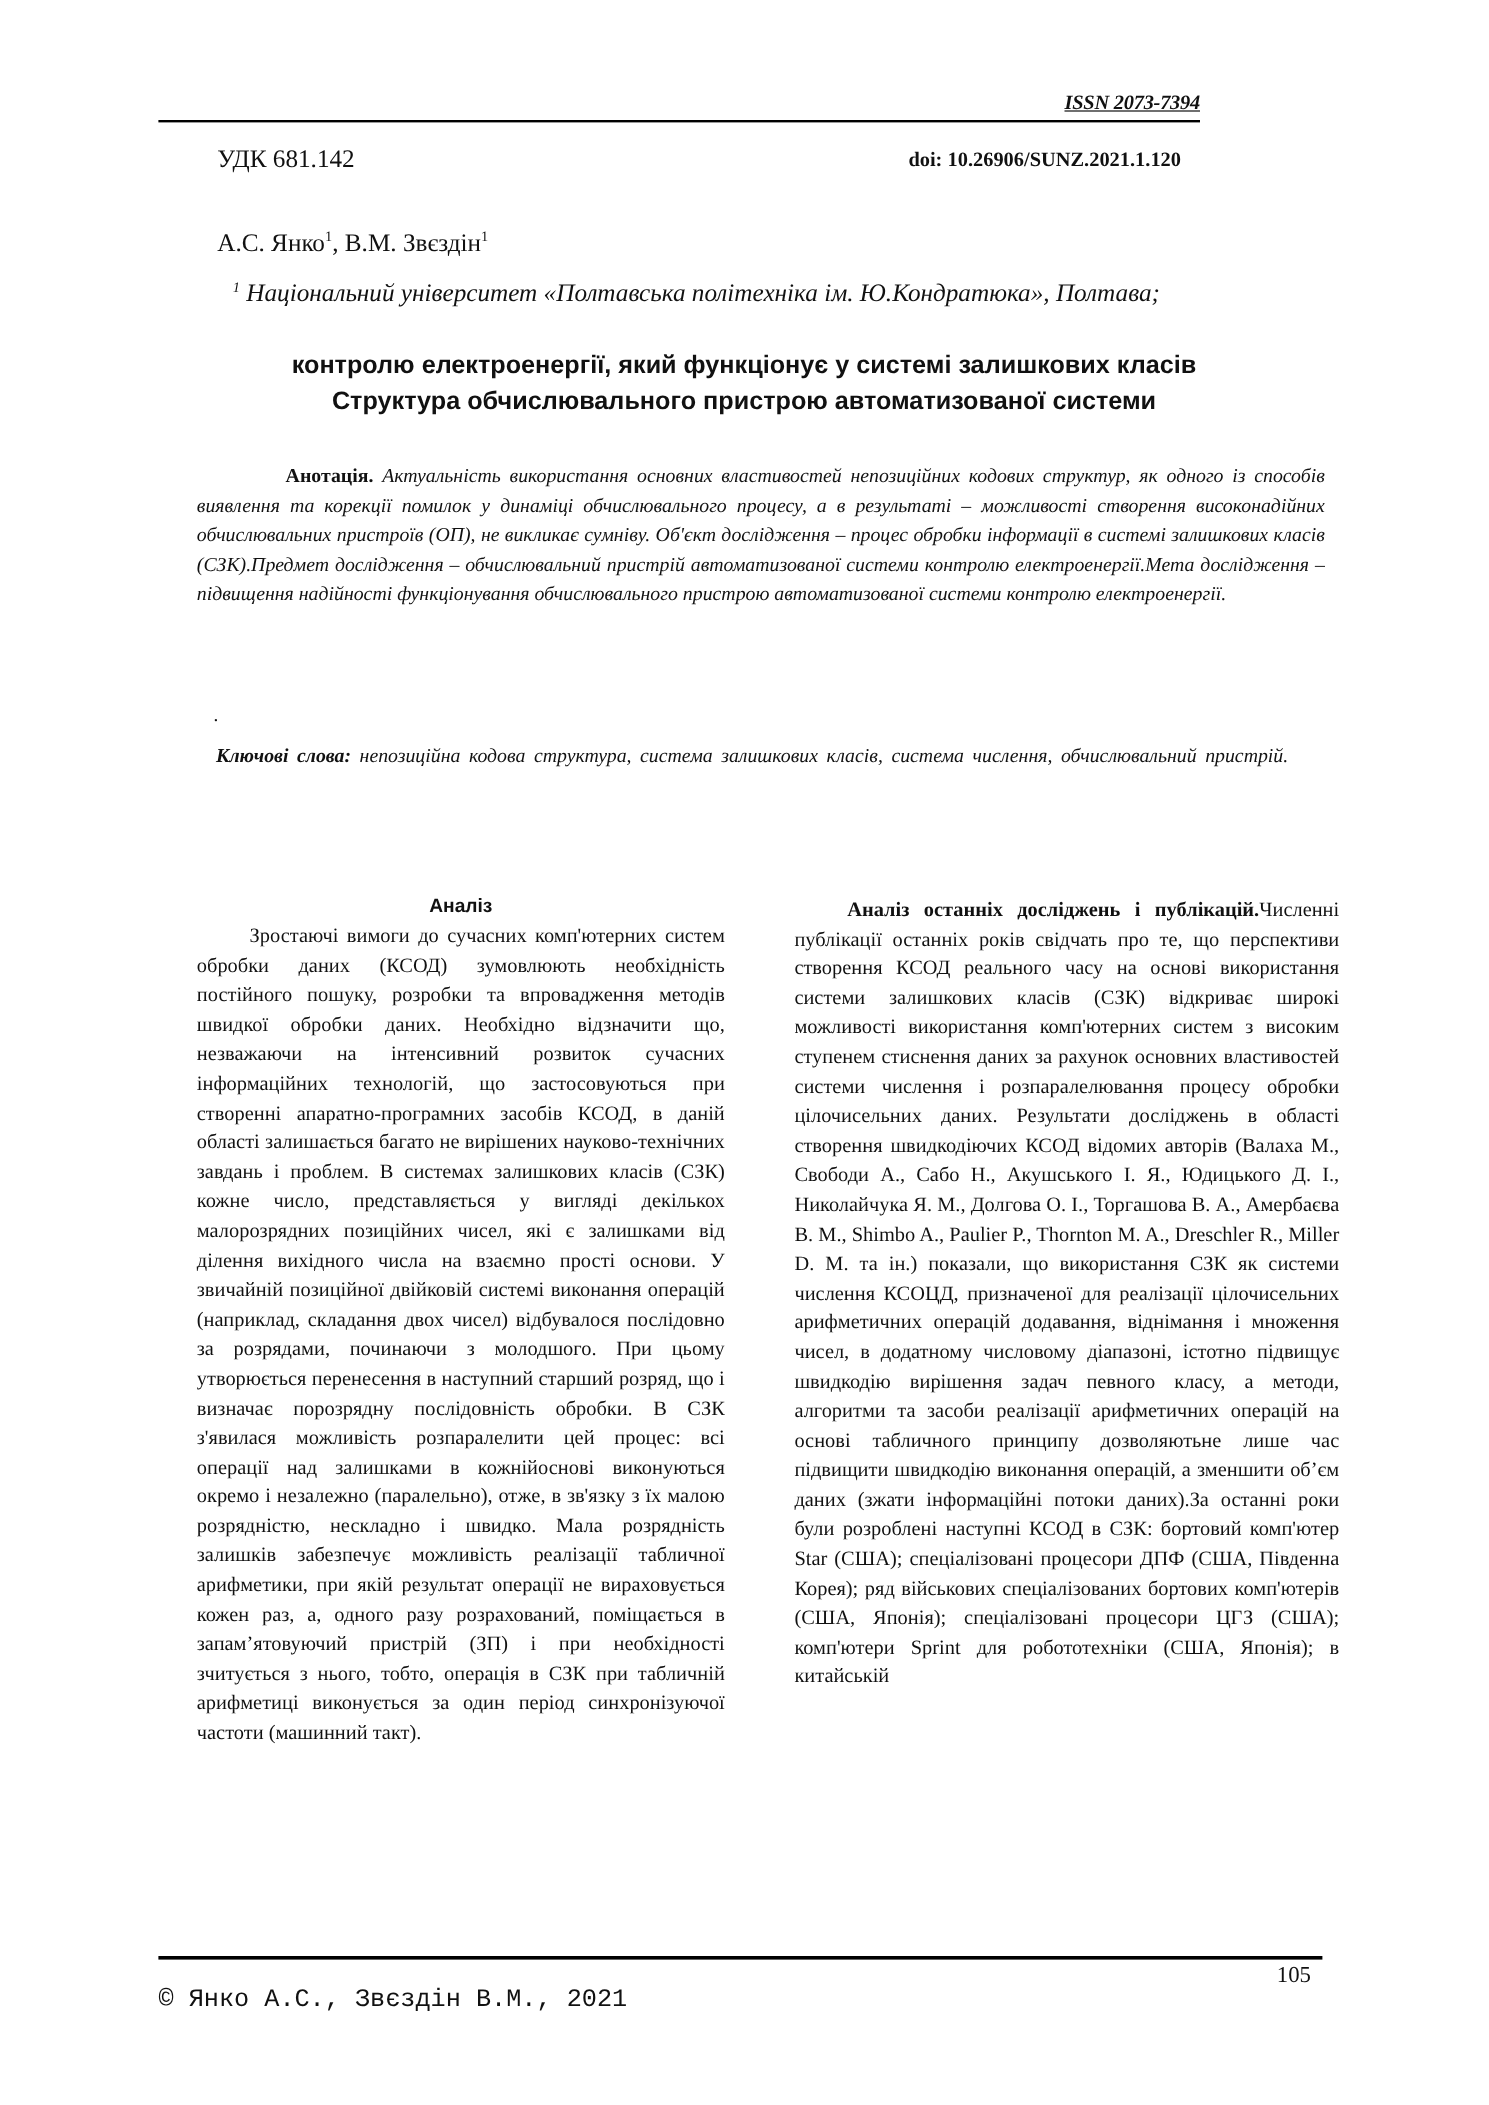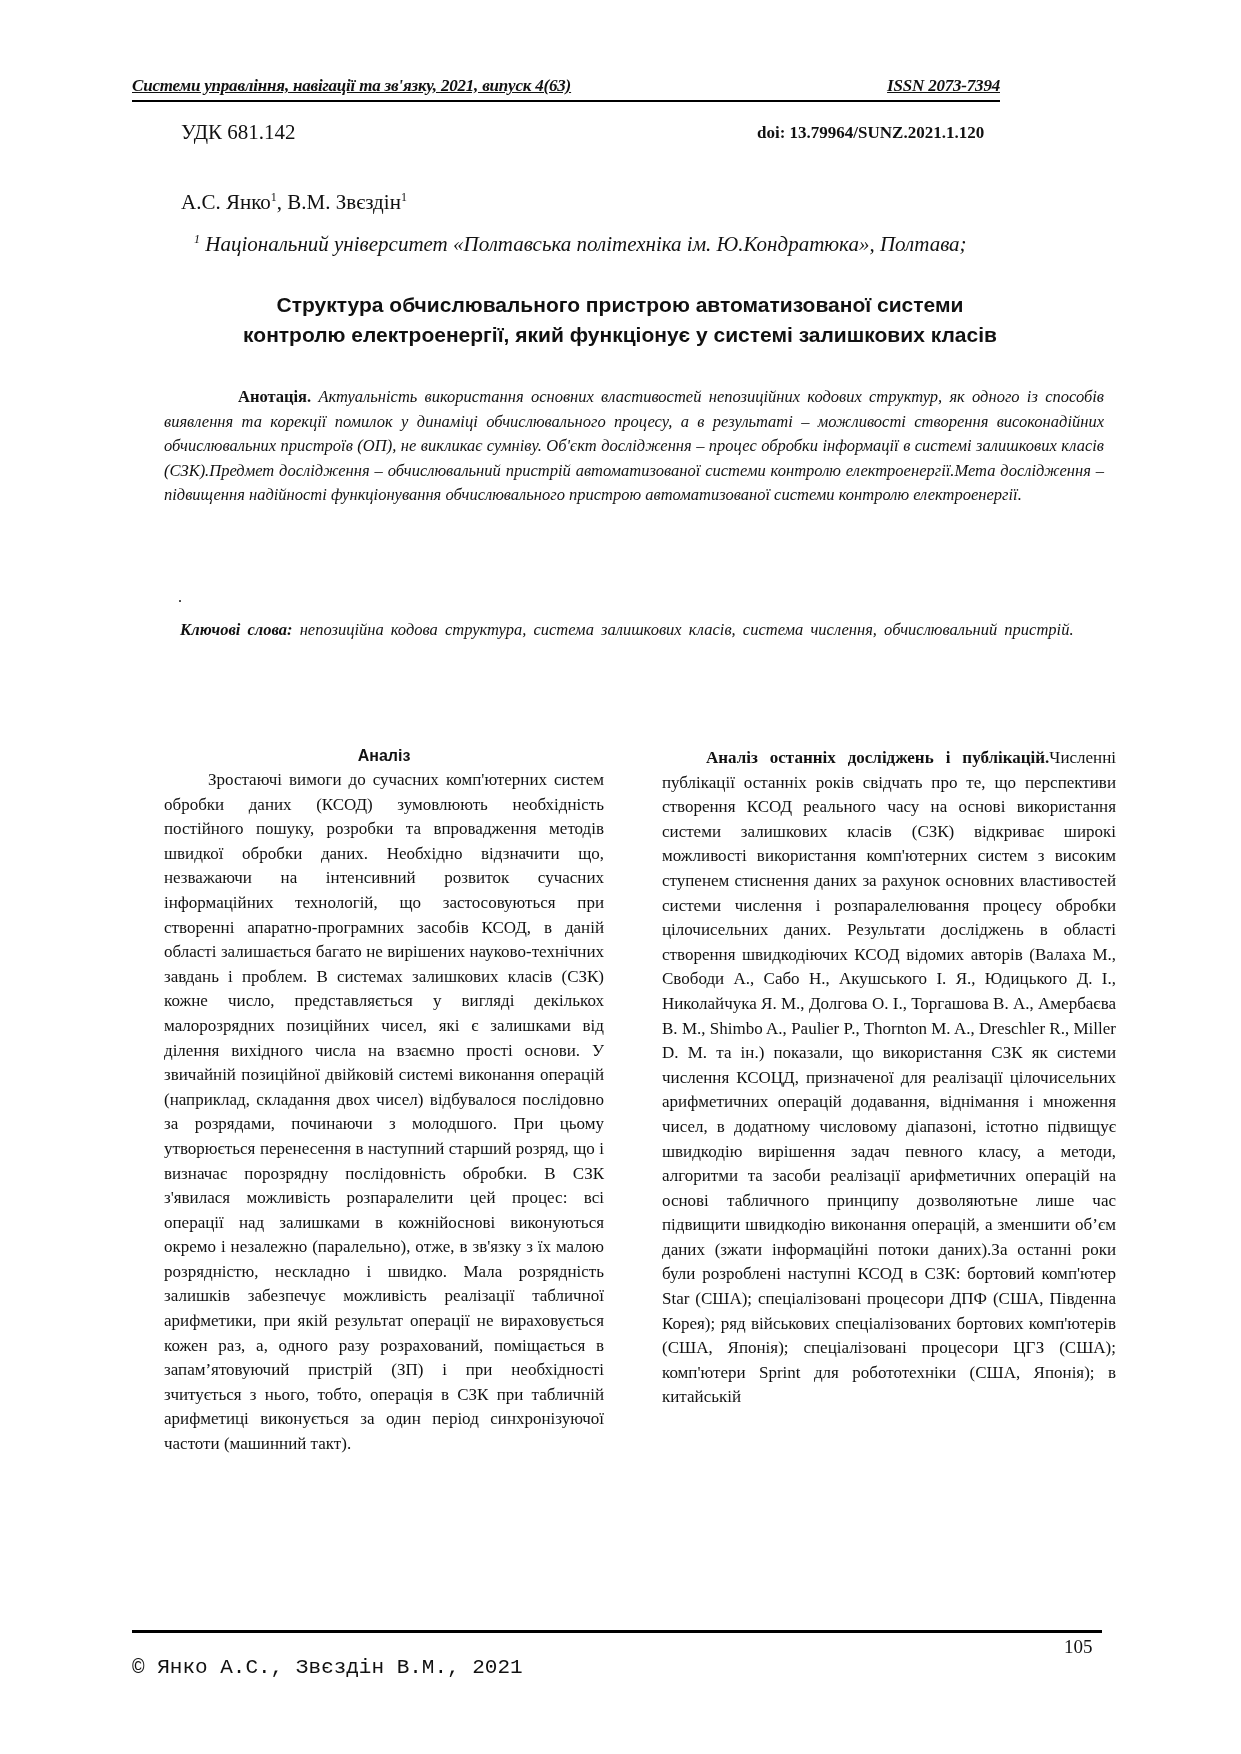--- a/index.html
+++ b/index.html
@@ -53,38 +53,37 @@
     .para .lbl { font-weight: bold; }
 
     .footer-rule { position: absolute; left: 132px; top: 1630px; width: 970px; border-top: 3px solid #000; }
     .copyright { position: absolute; left: 132px; top: 1640px; font-family: Liberation Mono, monospace; font-size: 21px; margin-top: 16px; }
     .pagenum { position: absolute; left: 1064px; top: 1636px; font-family: "Liberation Serif", serif; font-size: 19px; }
   </style>
 </head>
 <body>
 
 <div class="running-head">
-  <span class="journal">Системи управління, навігації та зв'язку, 2021, випуск 4(63)</span>
   <span class="issn">ISSN 2073-7394</span>
 </div>
 
 <div class="udc">УДК 681.142</div>
-<div class="doi">doi: 13.79964/SUNZ.2021.1.120</div>
+<div class="doi">doi: 10.26906/SUNZ.2021.1.120</div>
 
 <div class="authors">
   <span>А.С. Янко</span><sup>1</sup><span>, </span><span>В.М. Звєздін</span><sup>1</sup>
 </div>
 
 <div class="affil">
   <sup>1</sup><span> Національний університет «Полтавська політехніка ім. Ю.Кондратюка», Полтава;</span>
 </div>
 
 <div class="title">
+  <div>контролю електроенергії, який функціонує у системі залишкових класів</div>
   <div>Структура обчислювального пристрою автоматизованої системи</div>
-  <div>контролю електроенергії, який функціонує у системі залишкових класів</div>
 </div>
 
 <div class="abstract">
   <span class="lbl">Анотація.</span><span> Актуальність використання основних властивостей непозиційних кодових структур, як одного із способів виявлення та корекції помилок у динаміці обчислювального процесу, а в результаті – можливості створення високонадійних обчислювальних пристроїв (ОП), не викликає сумніву. Об'єкт дослідження – процес обробки інформації в системі залишкових класів (СЗК).Предмет дослідження – обчислювальний пристрій автоматизованої системи контролю електроенергії.Мета дослідження – підвищення надійності функціонування обчислювального пристрою автоматизованої системи контролю електроенергії.</span>
 </div>
 
 <div class="dot">.</div>
 
 <div class="keywords">
   <span class="lbl">Ключові слова:</span><span> непозиційна кодова структура, система залишкових класів, система числення, обчислювальний пристрій.</span>

